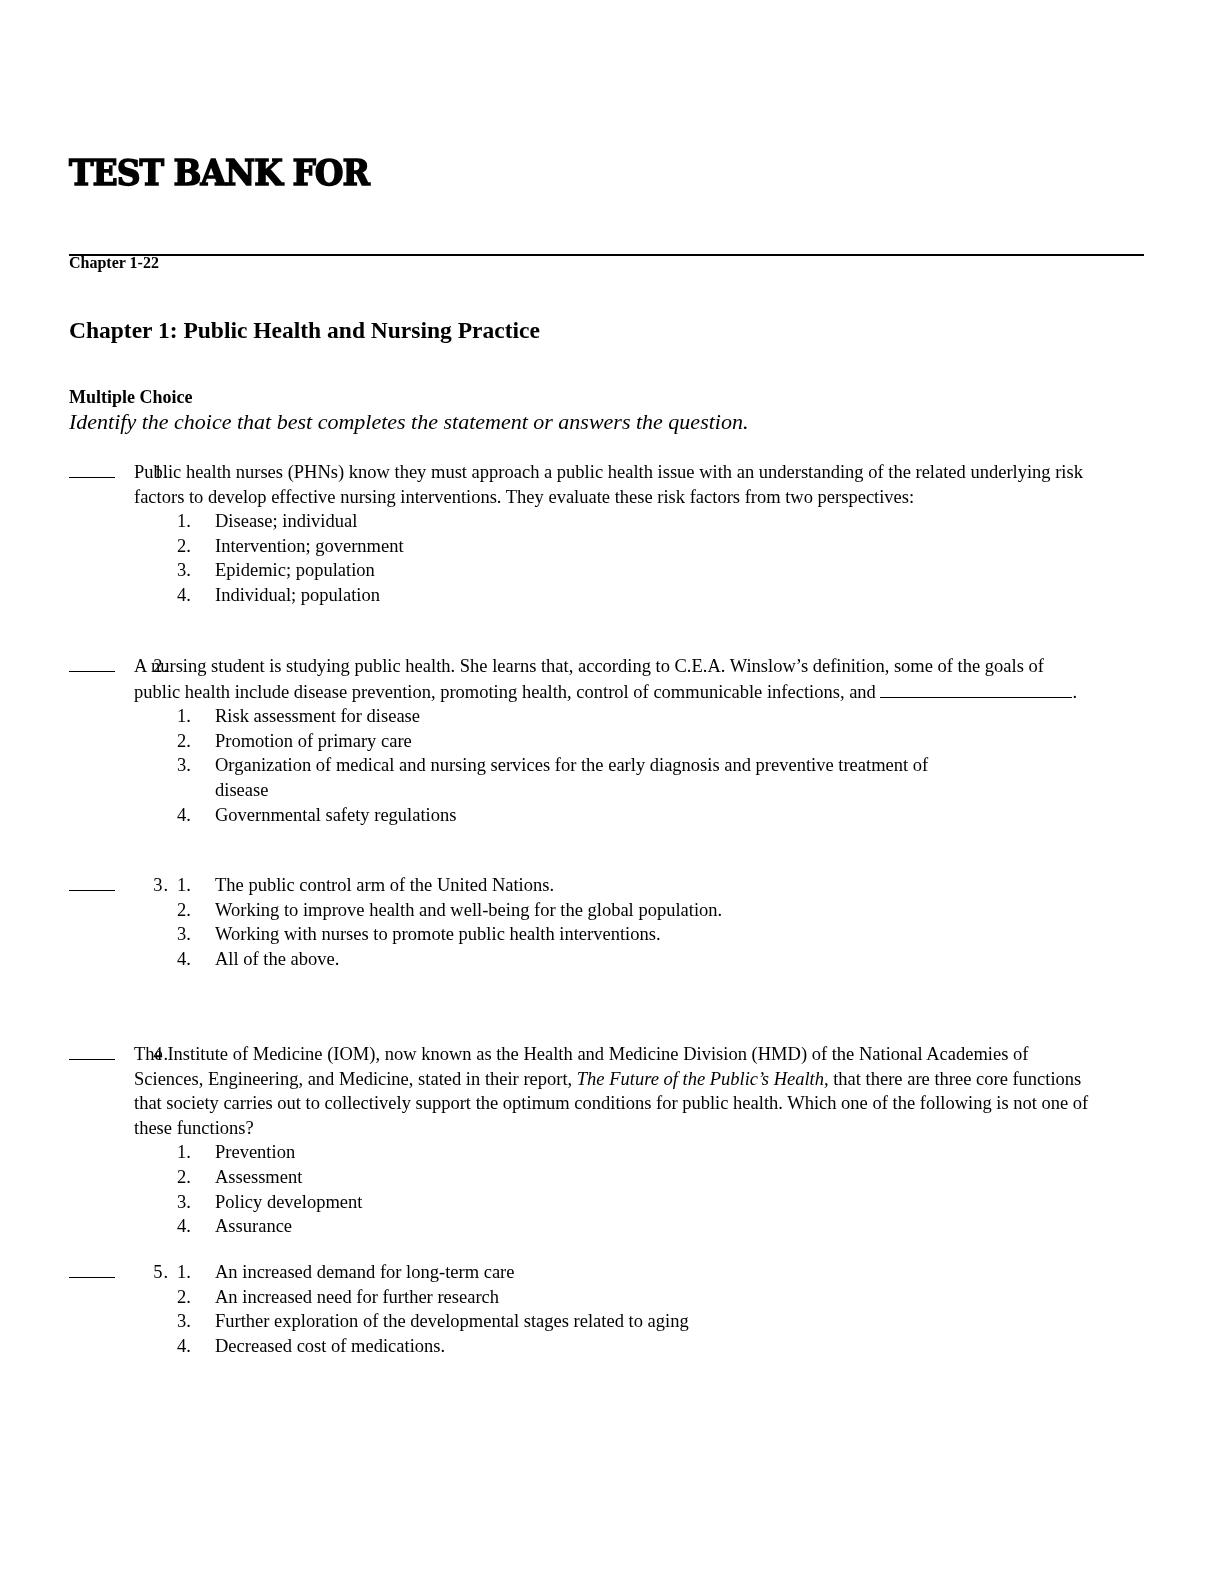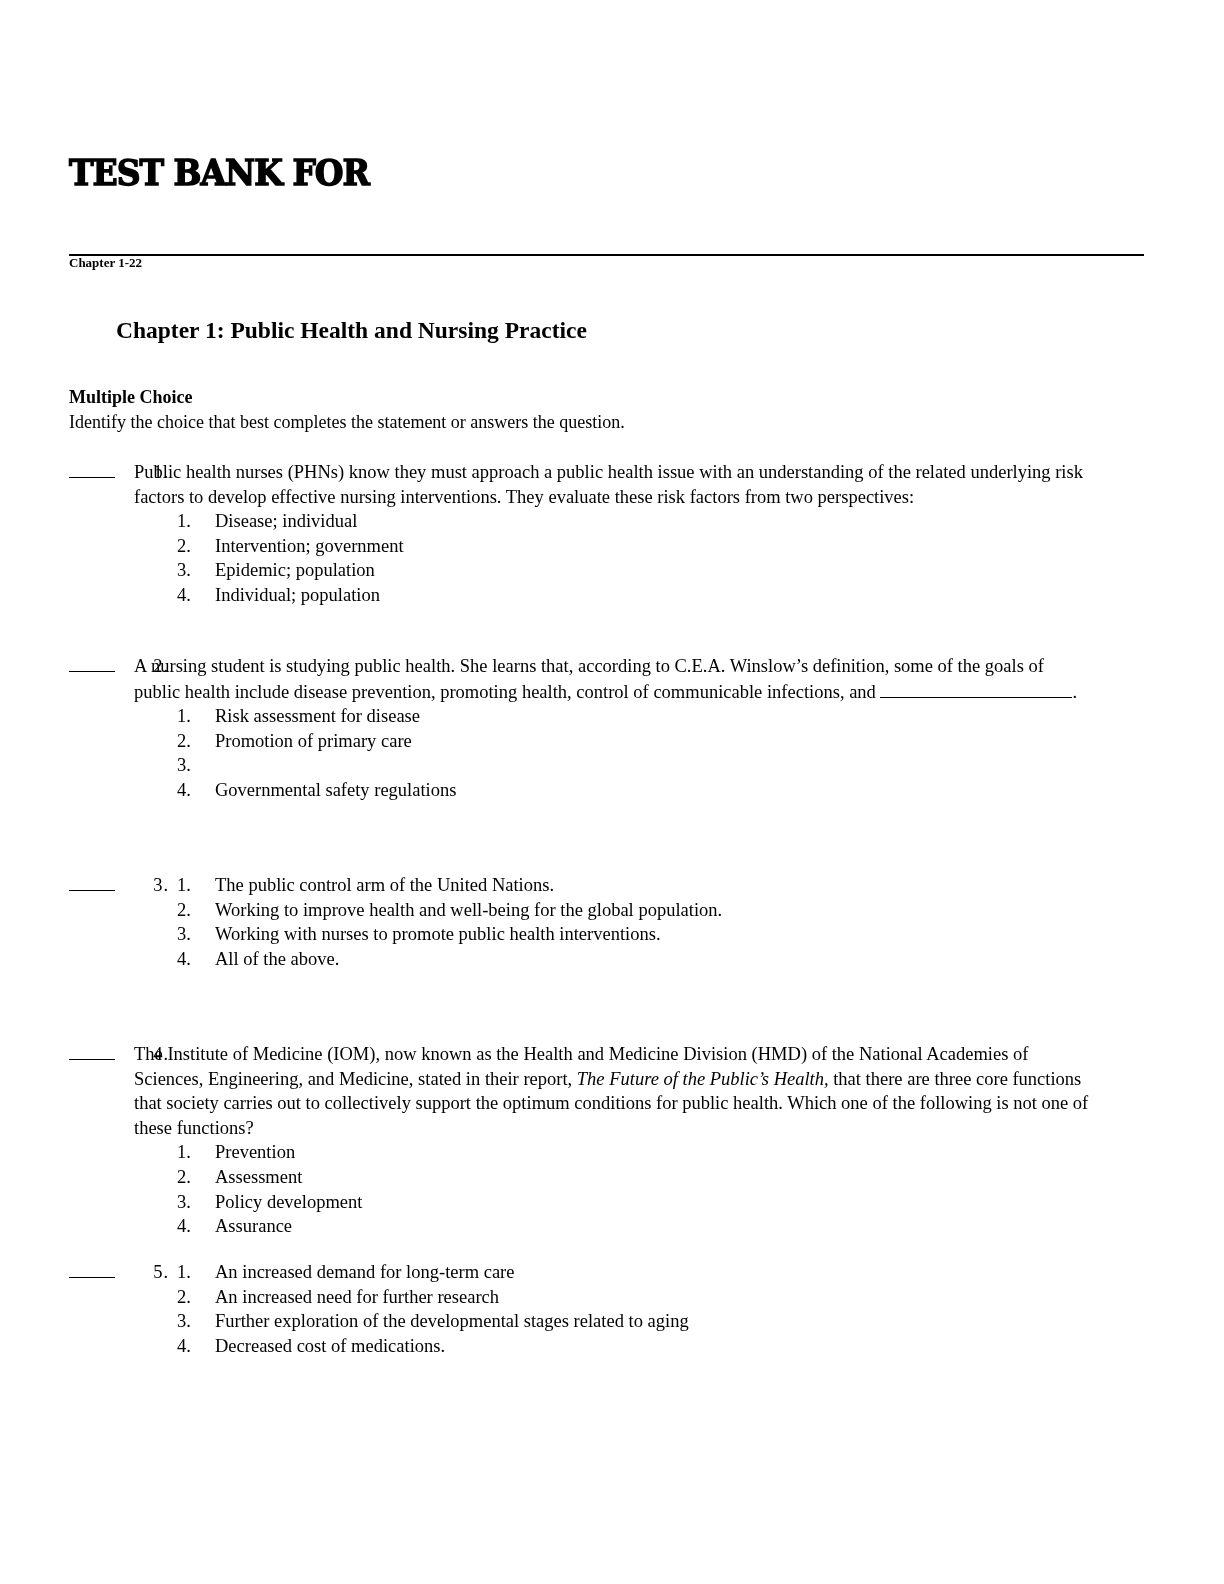--- a/index.html
+++ b/index.html
@@ -48,47 +48,47 @@
       left: 69px;
       top: 254px;
       width: 1075px;
       height: 0;
       border-top: 2px solid #000;
     }
     .chapter-range {
       position: absolute;
       left: 69px;
       top: 255px;
-      font-size: 13px;
+      font-size: 16px;
       font-weight: bold;
       line-height: 16px;
       text-align: center;
     }
     .chapter-heading {
       position: absolute;
       left: 69px;
       top: 315px;
       font-size: 23.5px;
       font-weight: bold;
       line-height: 30px;
-      margin-left: 47px;
     }
     .section-heading {
       position: absolute;
       left: 69px;
       top: 386px;
       font-size: 18px;
       font-weight: bold;
       line-height: 22px;
     }
     .instructions {
       position: absolute;
       left: 69px;
       top: 411px;
-      font-size: 18px;
+      font-size: 22px;
+      font-style: italic;
       line-height: 22px;
     }
     .question {
       position: absolute;
       left: 69px;
       width: 1080px;
       font-size: 18.5px;
       line-height: 24.6px;
     }
     .q-blank {
@@ -181,20 +181,21 @@
       <li class="q-option">
           <span class="opt-num">1.</span>
           <span class="opt-text">Risk assessment for disease</span>
         </li>
       <li class="q-option">
           <span class="opt-num">2.</span>
           <span class="opt-text">Promotion of primary care</span>
         </li>
       <li class="q-option">
           <span class="opt-num">3.</span>
+          <span class="opt-text" style="max-width:740px;">Organization of medical and nursing services for the early diagnosis and preventive treatment of disease</span>
         </li>
       <li class="q-option">
           <span class="opt-num">4.</span>
           <span class="opt-text">Governmental safety regulations</span>
         </li>
     </ul>
   </div>
 
   <div class="question" style="top:873px;">
     <div class="q-blank"></div>

